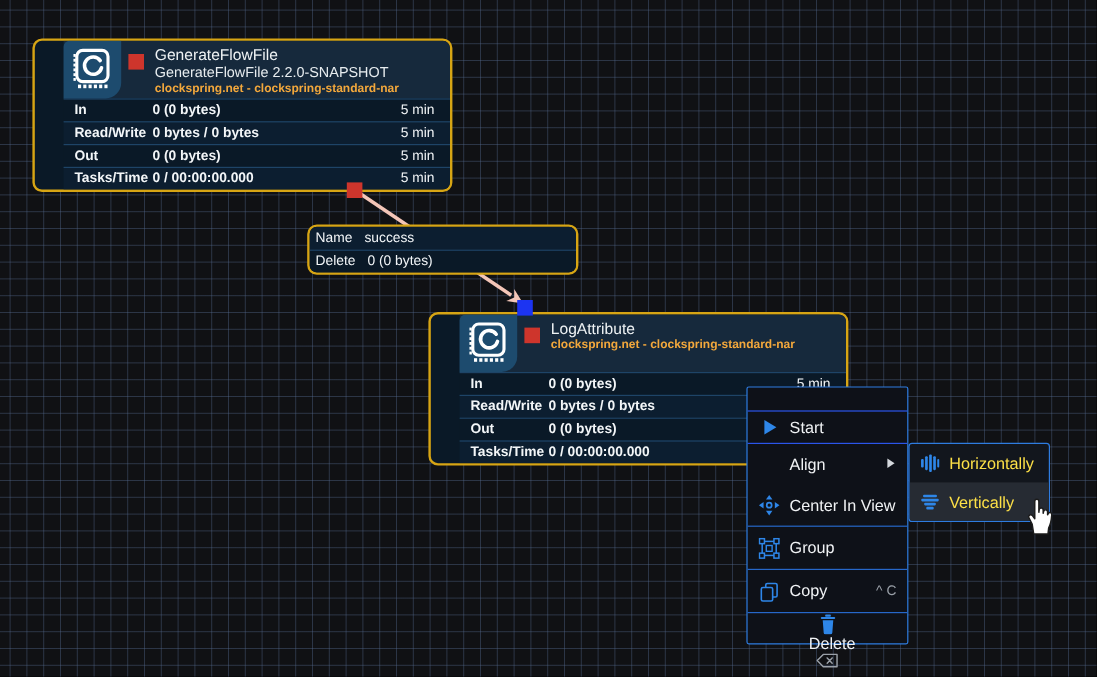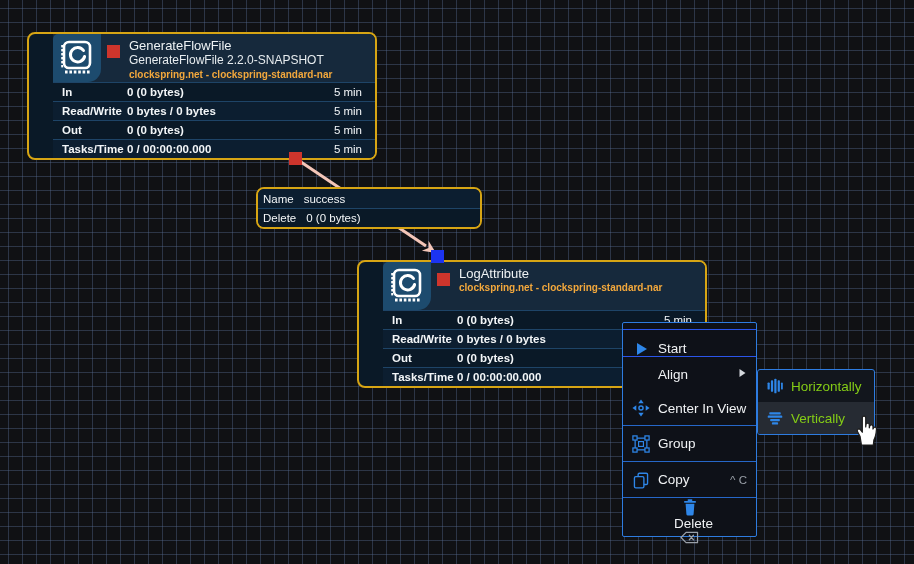--- a/index.html
+++ b/index.html
@@ -67,30 +67,30 @@
   
   .menu {
     position:absolute; left:622px; top:322px; width:135px; height:215px;
     background:#0e1118; border:1px solid #2e7ce0; border-radius:2px;
     z-index:10; color:#f0f2f4; font-size:13.5px;
   }
   .menu-item { display:flex; align-items:center; height:34px; padding:0 9px; cursor:default; }
   .menu-item .mi-icon { width:18px; flex:0 0 18px; display:flex; justify-content:center; }
   .menu-item .mi-label { margin-left:8px; flex:1; white-space:nowrap; }
   .menu-item .mi-right { flex:0 0 auto; color:#9aa0a8; font-size:11.5px; }
-  .menu-item.start { height:28px; margin-top:6px; border-top:1px solid #2b55ea; border-bottom:1px solid #2b55ea;align-items:flex-end; }
+  .menu-item.start { height:28px; margin-top:19px; border-top:1px solid #2b55ea; border-bottom:1px solid #2b55ea; }
   .menu-item.group, .menu-item.copy { height:35px; }
   .menu-item.delete { height:36px;flex-direction:column; }
   .menu-sep { border-top:1px solid #2667c8; }
 
   
   .submenu {
     position:absolute; left:757px; top:369px; width:118px; height:66px;
     background:#12161d; border:1px solid #2e7ce0; border-radius:3px;
-    z-index:11; color:#84cc16; font-size:13.5px; overflow:hidden;
+    z-index:11; color:#fde047; font-size:13.5px; overflow:hidden;
   }
   .submenu .menu-item { height:32px; padding:0 8px; }
   .submenu .menu-item.hover { background:#262b33; }
   .submenu .mi-icon { width:17px; flex:0 0 17px; }
 
   .cursor { position:absolute; left:852px; top:413px; z-index:30; }
 </style>
 </head>
 <body>
 

